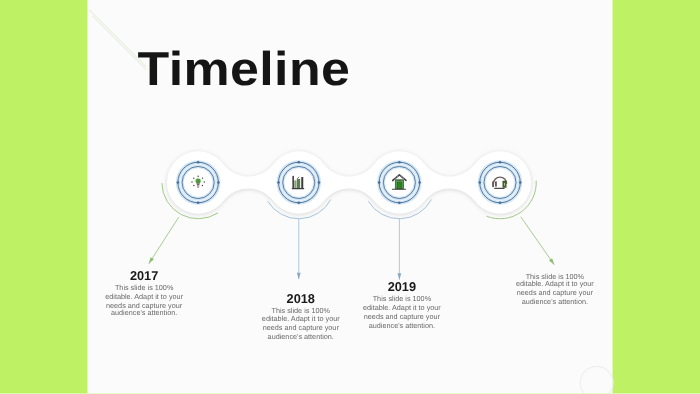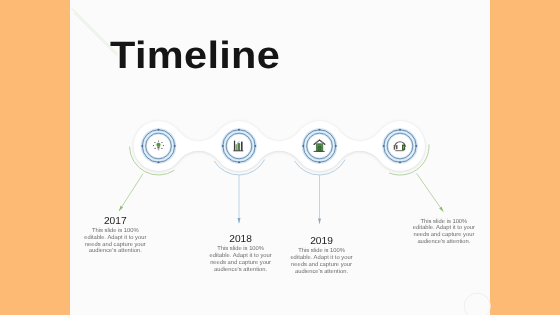--- a/index.html
+++ b/index.html
@@ -1,30 +1,30 @@
 <!DOCTYPE html>
 <html><head>
 <meta charset="utf-8">
 <title>Timeline</title>
 <style>
   html,body{margin:0;padding:0;}
   body{width:560px;height:315px;overflow:hidden;background:#ffffff;
        font-family:"Liberation Sans",sans-serif;
        -webkit-font-smoothing:antialiased;text-rendering:geometricPrecision;}
-  .slide{position:relative;width:560px;height:315px;background:#fdba74;overflow:hidden;}
+  .slide{position:relative;width:560px;height:315px;background:#bef264;overflow:hidden;}
   .canvas{position:absolute;left:70px;top:0;width:420px;height:315px;background:#fbfbfb;}
   .title{position:absolute;left:110px;top:35px;font-size:38px;font-weight:bold;color:#151515;
          letter-spacing:0.3px;transform:scaleX(1.092);transform-origin:left center;white-space:nowrap;}
   svg.art{position:absolute;left:0;top:0;width:560px;height:315px;}
   .label{position:absolute;text-align:center;width:90px;}
-  .year{font-size:10.2px;font-weight:normal;color:#1a1a1a;line-height:10px;}
+  .year{font-size:10.2px;font-weight:bold;color:#1a1a1a;line-height:10px;}
   .body{font-size:5.8px;color:#6a6a6a;line-height:6.83px;margin:1.2px auto 0 auto;width:64px;}
   .lbl1{left:70.3px;top:216.8px;}
   .lbl2{left:195.6px;top:235.2px;}
-  .lbl3{left:276.5px;top:237px;}
+  .lbl3{left:276.5px;top:226px;}
   .lbl4{left:398.9px;top:217.4px;}
 </style>
 </head>
 <body>
 
 <div class="slide">
   <div class="canvas"></div>
 
   <svg class="art" viewBox="0 0 560 315">
     <defs>

